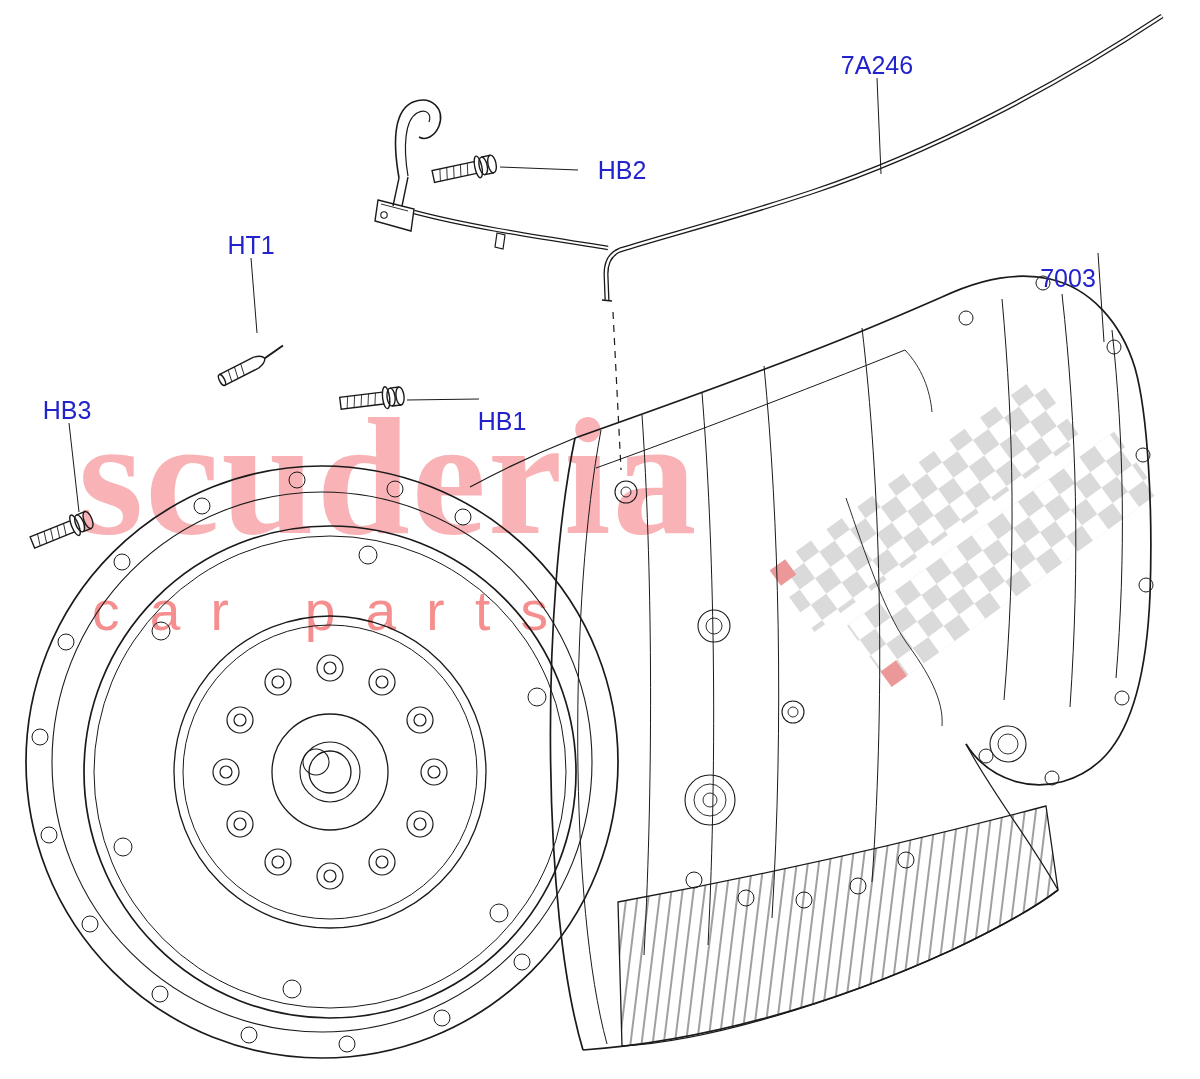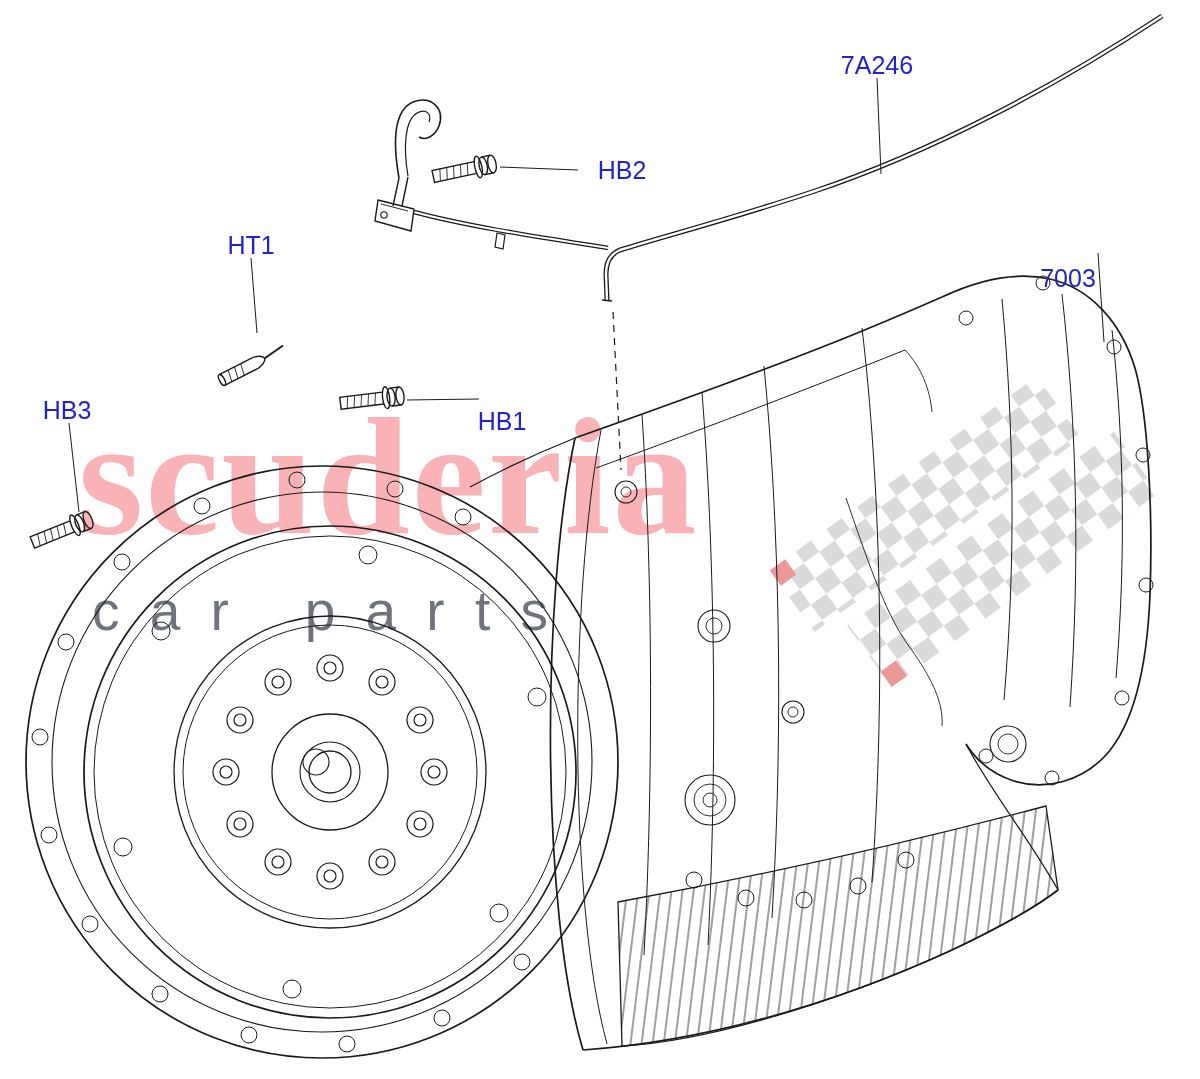--- a/index.html
+++ b/index.html
@@ -12,21 +12,21 @@
   .wm-brand{
     position:absolute;left:78px;top:392px;
     font-family:"Liberation Serif",serif;font-weight:bold;
     font-size:168px;line-height:1;letter-spacing:0.01em;
     color:#ed1c24;opacity:0.33;white-space:nowrap;
   }
   .wm-sub{
     position:absolute;left:92px;top:584px;
     font-family:"Liberation Sans",sans-serif;
     font-size:55px;line-height:1;letter-spacing:0.55em;
-    color:#0f172a;opacity:0.6;white-space:nowrap;
+    color:#ef4444;opacity:0.6;white-space:nowrap;
   }
   .wm-flag{position:absolute;left:770px;top:380px;}
   
   svg.drawing{position:absolute;left:0;top:0;}
   
   .plabel{
     position:absolute;transform:translate(-50%,-50%);
     color:#2323cb;font-size:25px;font-weight:400;
     white-space:nowrap;cursor:pointer;
   }

